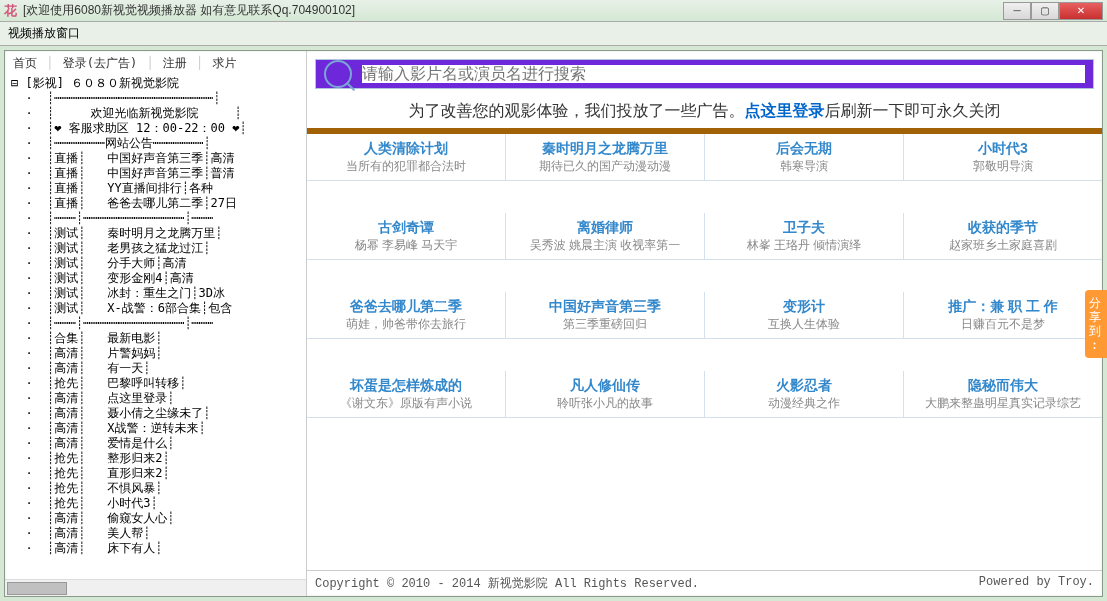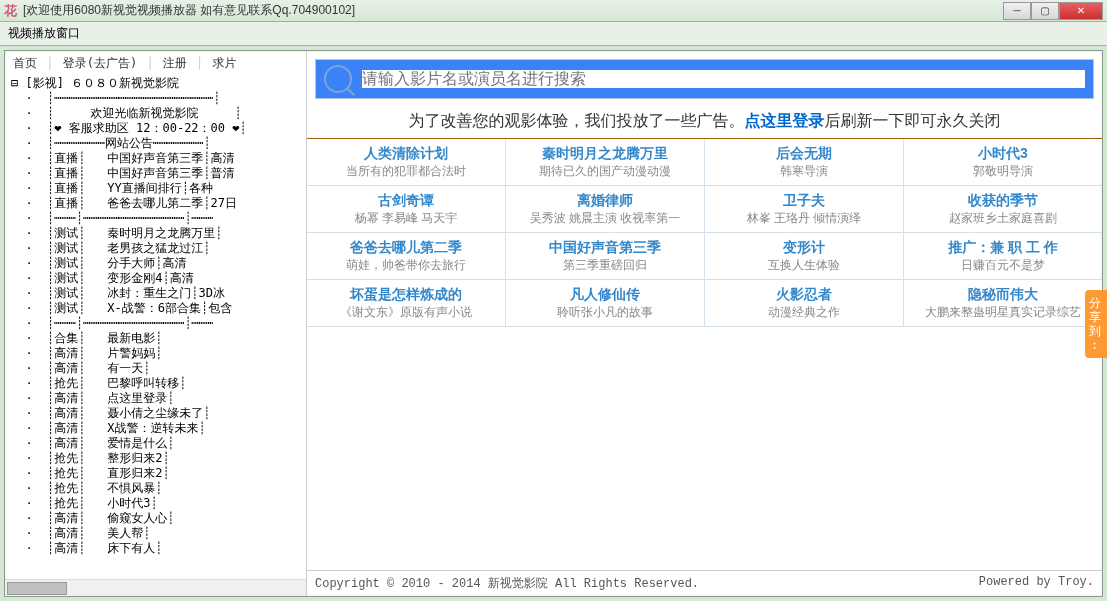--- a/index.html
+++ b/index.html
@@ -16,27 +16,27 @@
 .sidebar { width:302px; border-right:1px solid #ccc; display:flex; flex-direction:column; overflow:hidden; font-family: SimSun, monospace;}
 .topnav { padding:4px 8px; font-size:12px; border-bottom:none; }
 .topnav a { color:#333; text-decoration:none; cursor:pointer;}
 .topnav .sep { color:#ccc; margin:0 2px;}
 .tree { flex:1; overflow:auto; font-size:12px; padding:0 6px; white-space:nowrap;}
 .tree .node { line-height:15px; margin:0; font-family: SimSun, monospace;}
 .tree .root { cursor:pointer; }
 .hscroll { height:17px; background:#f0f0f0; border-top:1px solid #ddd; display:flex; align-items:center;}
 .hscroll .thumb { background:#c0c0c0; height:13px; width:60px; margin-left:2px; border:1px solid #999;}
 .main { flex:1; display:flex; flex-direction:column; overflow:hidden;}
-.searchbar { margin:8px; border:1px solid #b0c4de; height:40px; display:flex; align-items:center; padding:0 8px; background:#3b82f6;}
+.searchbar { margin:8px; border:1px solid #b0c4de; height:30px; display:flex; align-items:center; padding:0 8px; background:#6d28d9;}
 .searchbar .sicon { width:28px; height:28px; border:2px solid #7aa5d6; border-radius:50%; position:relative; margin-right:10px;}
 .searchbar .sicon::after { content:''; position:absolute; width:10px; height:2px; background:#7aa5d6; bottom:-2px; right:-6px; transform:rotate(45deg); border-radius:2px;}
 .searchbar input { flex:1; border:none; outline:none; font-size:16px; color:#888; font-family:"Microsoft YaHei";}
 .notice { text-align:center; font-size:16px; padding:4px 0 6px 0; color:#333;}
 .notice .link { color:#0066cc; font-weight:bold; cursor:pointer;}
-.grid { display:flex; flex-direction:column; border-top:1px solid #a16207;}
+.grid { display:flex; flex-direction:column; border-top:6px solid #a16207;gap:32px;}
 .grow { display:flex; border-bottom:1px solid #d4e0ec; }
 .gcell { flex:1; text-align:center; padding:4px 0 6px 0; border-right:1px solid #d4e0ec;}
 .gcell:last-child { border-right:none;}
 .gcell .t { color:#3388cc; font-size:14px; font-weight:bold; cursor:pointer; line-height:20px;}
 .gcell .s { color:#888; font-size:12px; line-height:16px;}
 .footer { border-top:1px solid #ccc; display:flex; padding:4px 8px; font-size:12px; color:#555; font-family: "Courier New", monospace;}
 .footer .cp { flex:1;}
 .sharetab { position:absolute; right:0; top:290px; width:22px; background:#ff9933; color:#fff; text-align:center; padding:6px 0; font-size:12px; border-radius:4px 0 0 4px; cursor:pointer; writing-mode:vertical-rl; letter-spacing:2px;}
 .sharetab { writing-mode: horizontal-tb; }
 .sharetab span { display:block; line-height:14px;}

